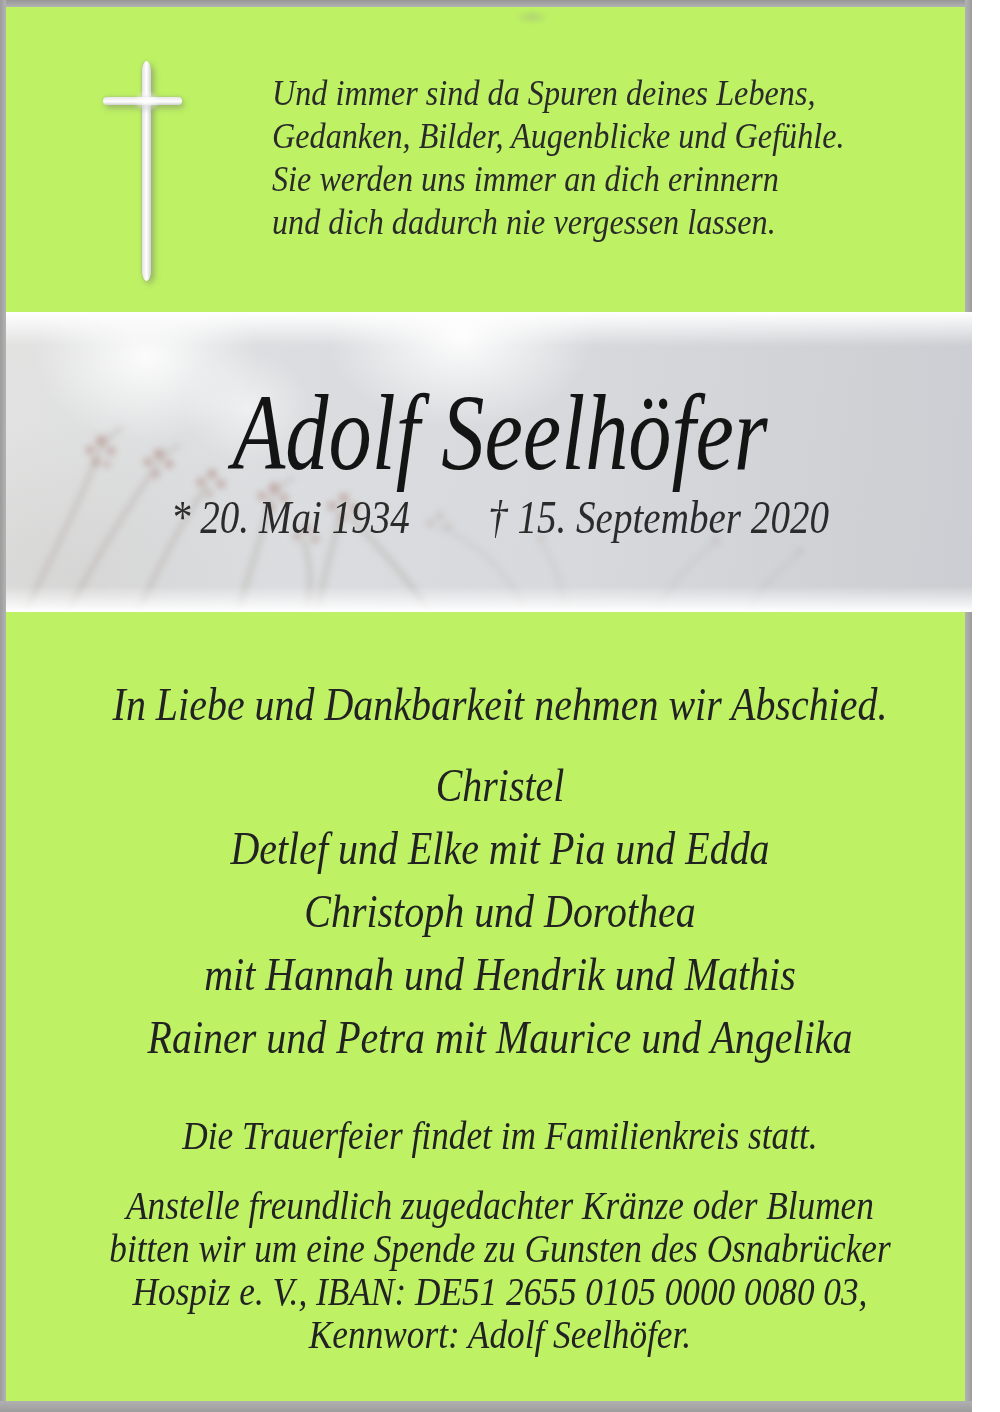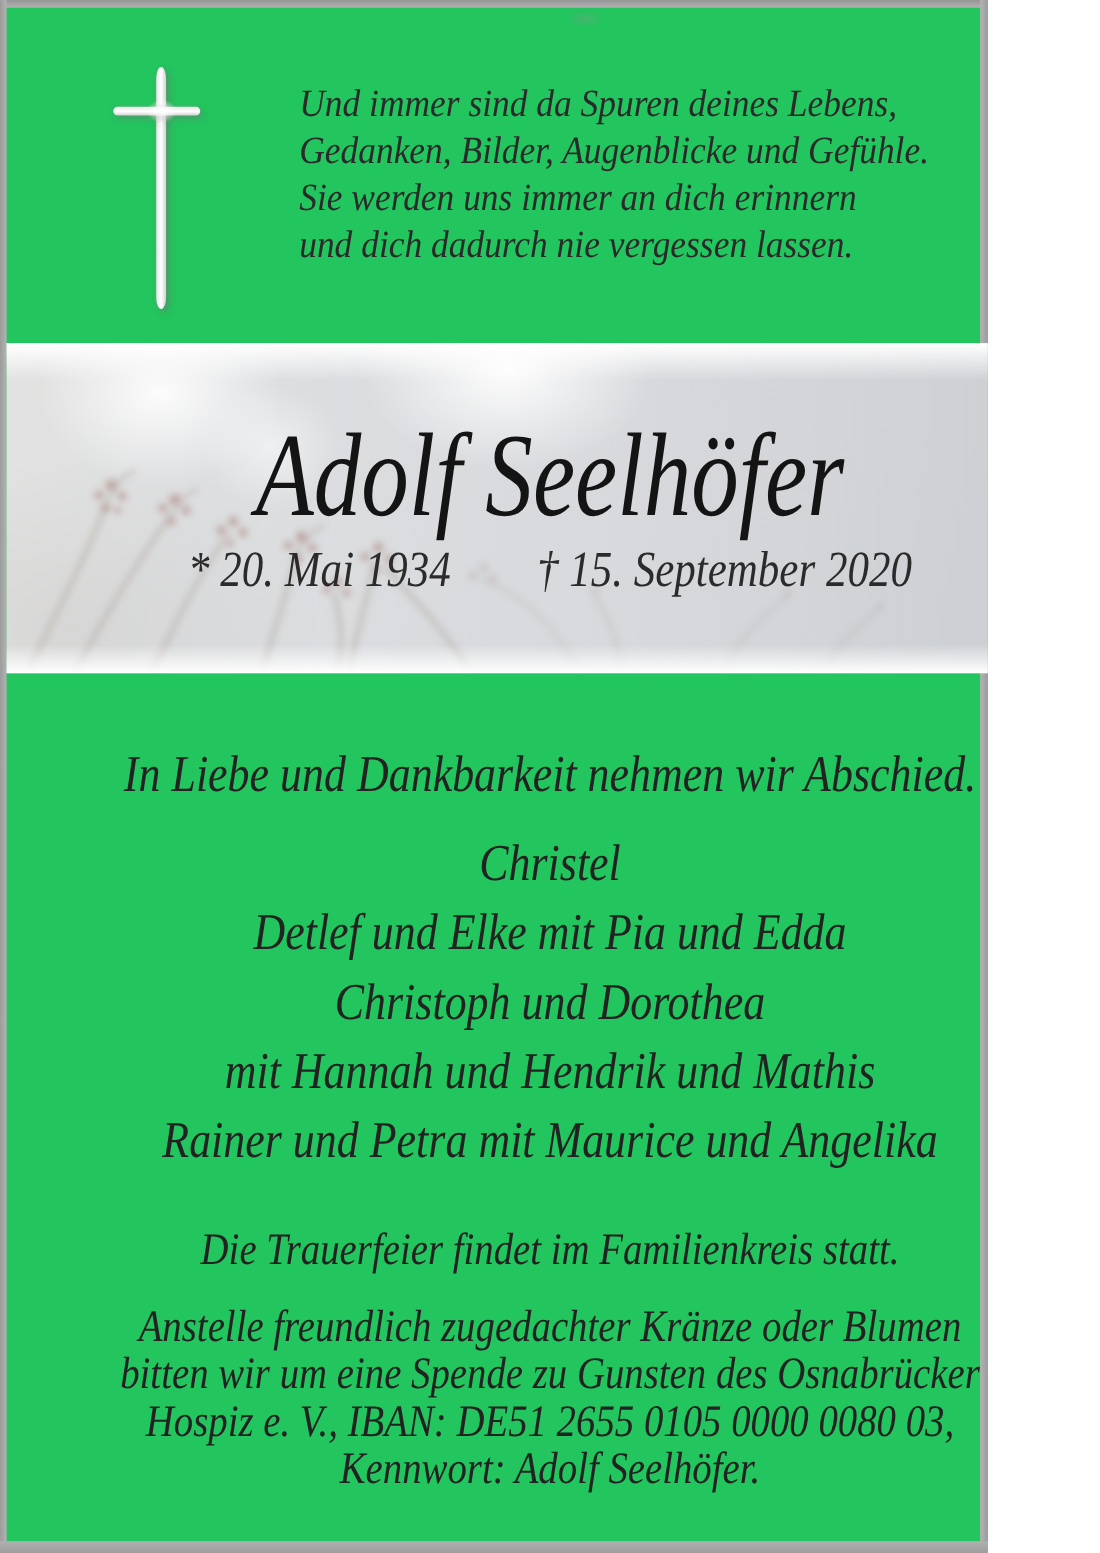--- a/index.html
+++ b/index.html
@@ -1,19 +1,19 @@
 <!DOCTYPE html>
 <html lang="de"><head>
 <meta charset="utf-8">
 <style>
   html,body{margin:0;padding:0;background:#ffffff;}
   .page{
     position:relative;
-    width:898px;height:1412px;
-    background:#22c55e;
+    width:972px;height:1412px;
+    background:#bef264;
     overflow:hidden;
     font-family:"Liberation Serif","DejaVu Serif",serif;
     font-style:italic;
     color:#222222;
   }
   
   .frame-top{position:absolute;left:0;top:0;width:1000px;height:7px;
     background:linear-gradient(to bottom,#969696,#b2b2b2);}
   .frame-bottom{position:absolute;left:0;bottom:0;width:1000px;height:11px;
     background:linear-gradient(to top,#9d9d9d,#b0b0b0);}

